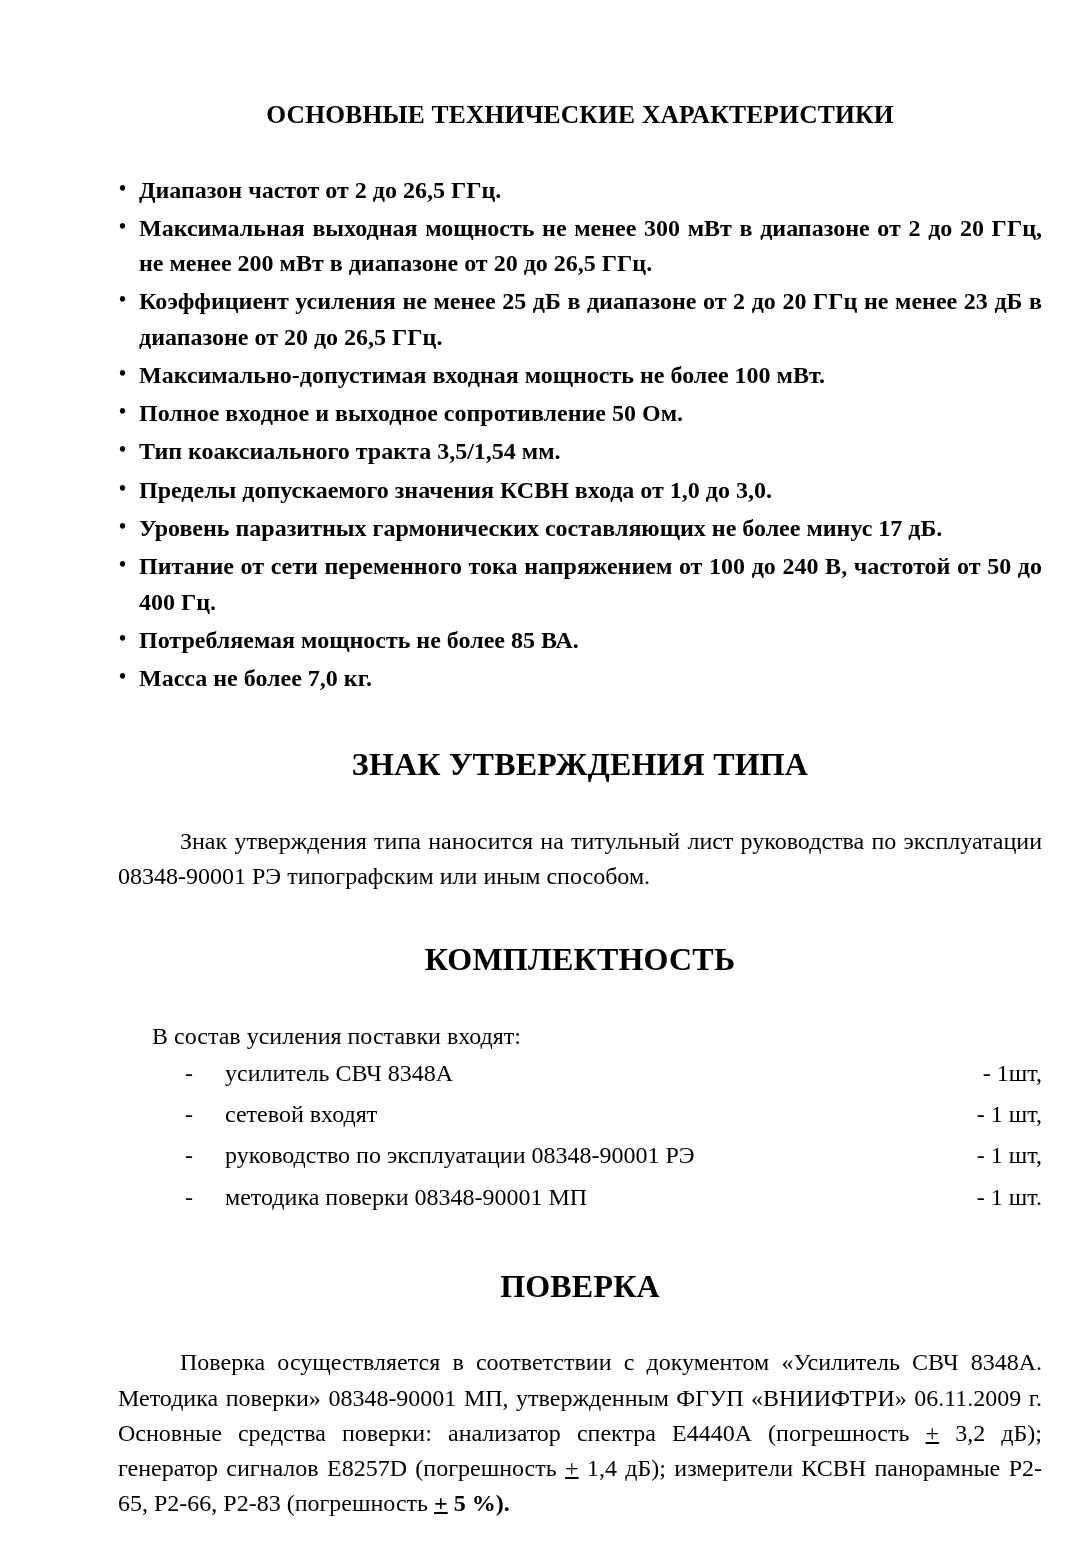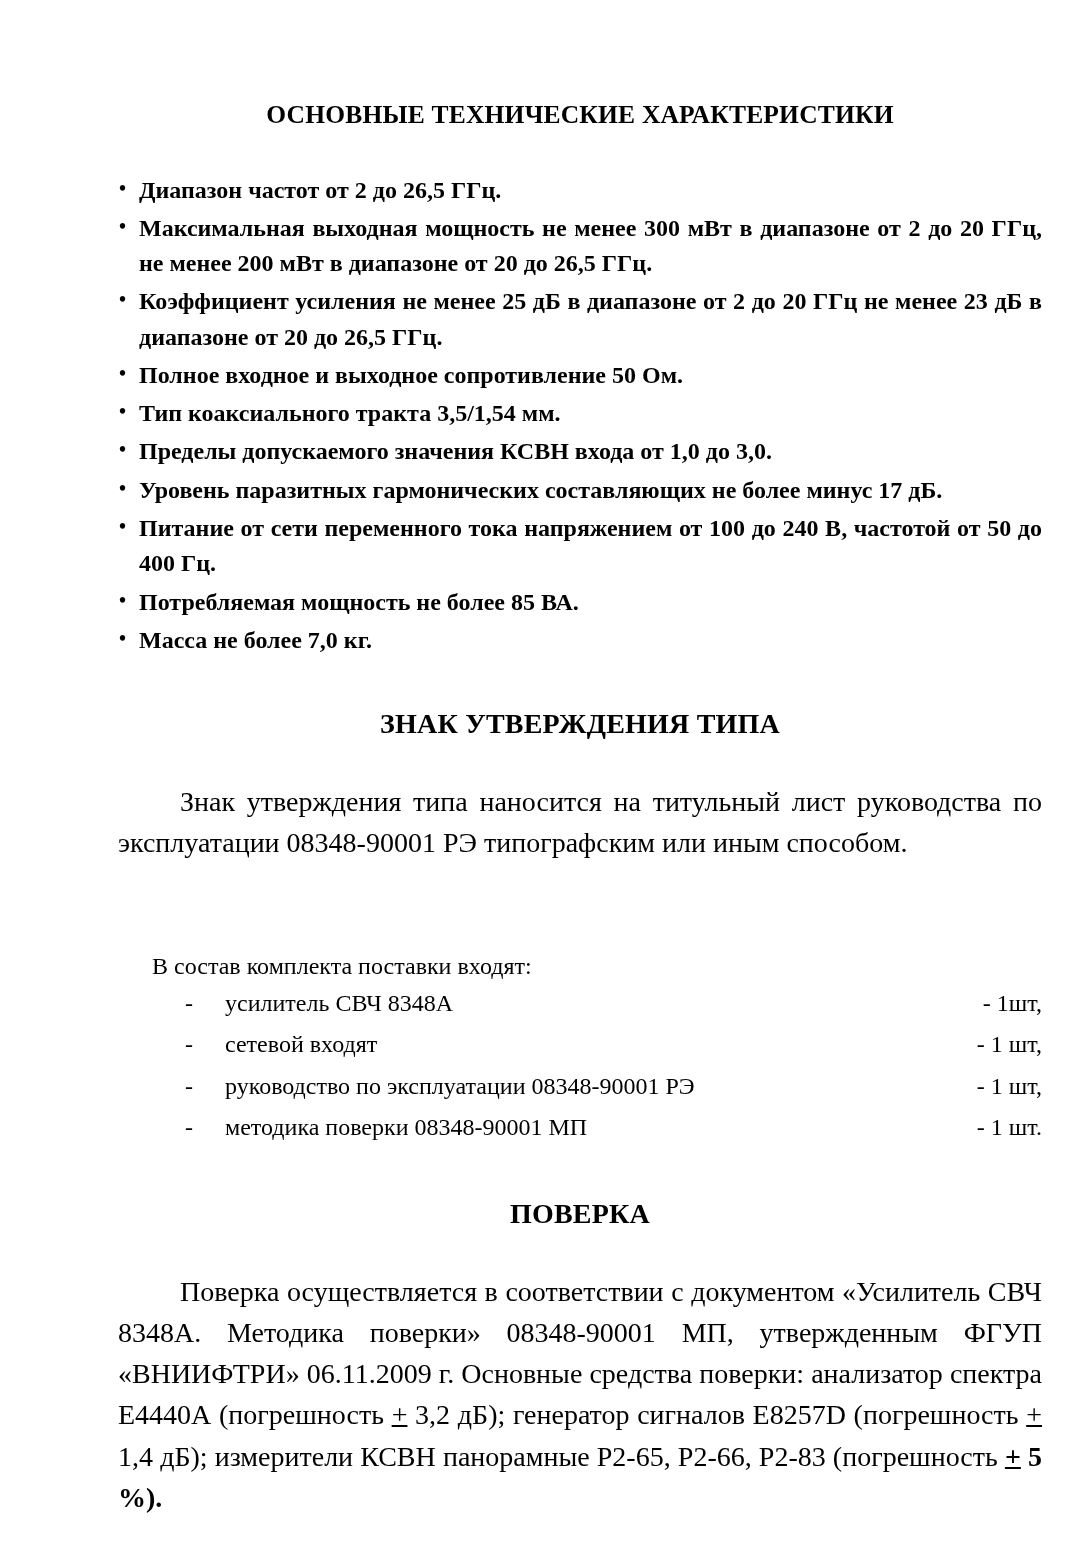--- a/index.html
+++ b/index.html
@@ -35,21 +35,21 @@
     font-weight: bold;
     font-size: 25px;
     letter-spacing: 0.2px;
     line-height: 1.2;
   }
   .heading-main {
     font-size: 25.5px;
     margin: 0 0 42px 0;
   }
   .heading-section {
-    font-size: 28px;
+    font-size: 32px;
     margin: 0;
   }
 
   
   .spec-list {
     list-style: none;
     margin: 0;
     padding: 0;
     font-size: 24px;
     line-height: 1.47;
@@ -74,21 +74,21 @@
     display: inline;
   }
 
   
   .spec-list li.justify {
     text-align: justify;
   }
 
   
   .para {
-    font-size: 28px;
+    font-size: 24px;
     line-height: 1.47;
     text-align: justify;
     text-justify: inter-word;
     margin: 0;
     text-indent: 62px;
     hyphens: none;
   }
 
   
   .gap-before-heading { height: 46px; }
@@ -145,20 +145,23 @@
       <li>
         <span>Диапазон частот от 2 до 26,5 ГГц.</span>
       </li>
       <li class="justify">
         <span>Максимальная выходная мощность не менее 300 мВт в диапазоне от 2 до 20 ГГц, не менее 200 мВт в диапазоне от 20 до 26,5 ГГц.</span>
       </li>
       <li class="justify">
         <span>Коэффициент усиления не менее 25 дБ в диапазоне от 2 до 20 ГГц не менее 23 дБ в диапазоне от 20 до 26,5 ГГц.</span>
       </li>
       <li>
+        <span>Максимально-допустимая входная мощность не более 100 мВт.</span>
+      </li>
+      <li>
         <span>Полное входное и выходное сопротивление 50 Ом.</span>
       </li>
       <li>
         <span>Тип коаксиального тракта 3,5/1,54 мм.</span>
       </li>
       <li>
         <span>Пределы допускаемого значения КСВН входа от 1,0 до 3,0.</span>
       </li>
       <li>
         <span>Уровень паразитных гармонических составляющих не более минус 17 дБ.</span>
@@ -173,23 +176,24 @@
         <span>Масса не более 7,0 кг.</span>
       </li>
     </ul>
 
     <div class="gap-before-heading"></div>
     <div class="heading heading-section">ЗНАК УТВЕРЖДЕНИЯ ТИПА</div>
     <div class="gap-after-heading"></div>
     <p class="para">Знак утверждения типа наносится на титульный лист руководства по эксплуатации  08348-90001 РЭ типографским или иным способом.</p>
 
     <div class="gap-before-heading"></div>
+    <div class="heading heading-section">КОМПЛЕКТНОСТЬ</div>
     <div class="gap-after-heading"></div>
 
-    <div class="kit-intro">В состав комплекта поставки входят:</div>
+    <div class="kit-intro">В состав усиления поставки входят:</div>
 
     <table class="kit-table">
       <tbody>
         <tr>
           <td class="kit-dash">-</td>
           <td class="kit-name">усилитель СВЧ 8348А</td>
           <td class="kit-qty">- 1шт,</td>
         </tr>
         <tr>
           <td class="kit-dash">-</td>

